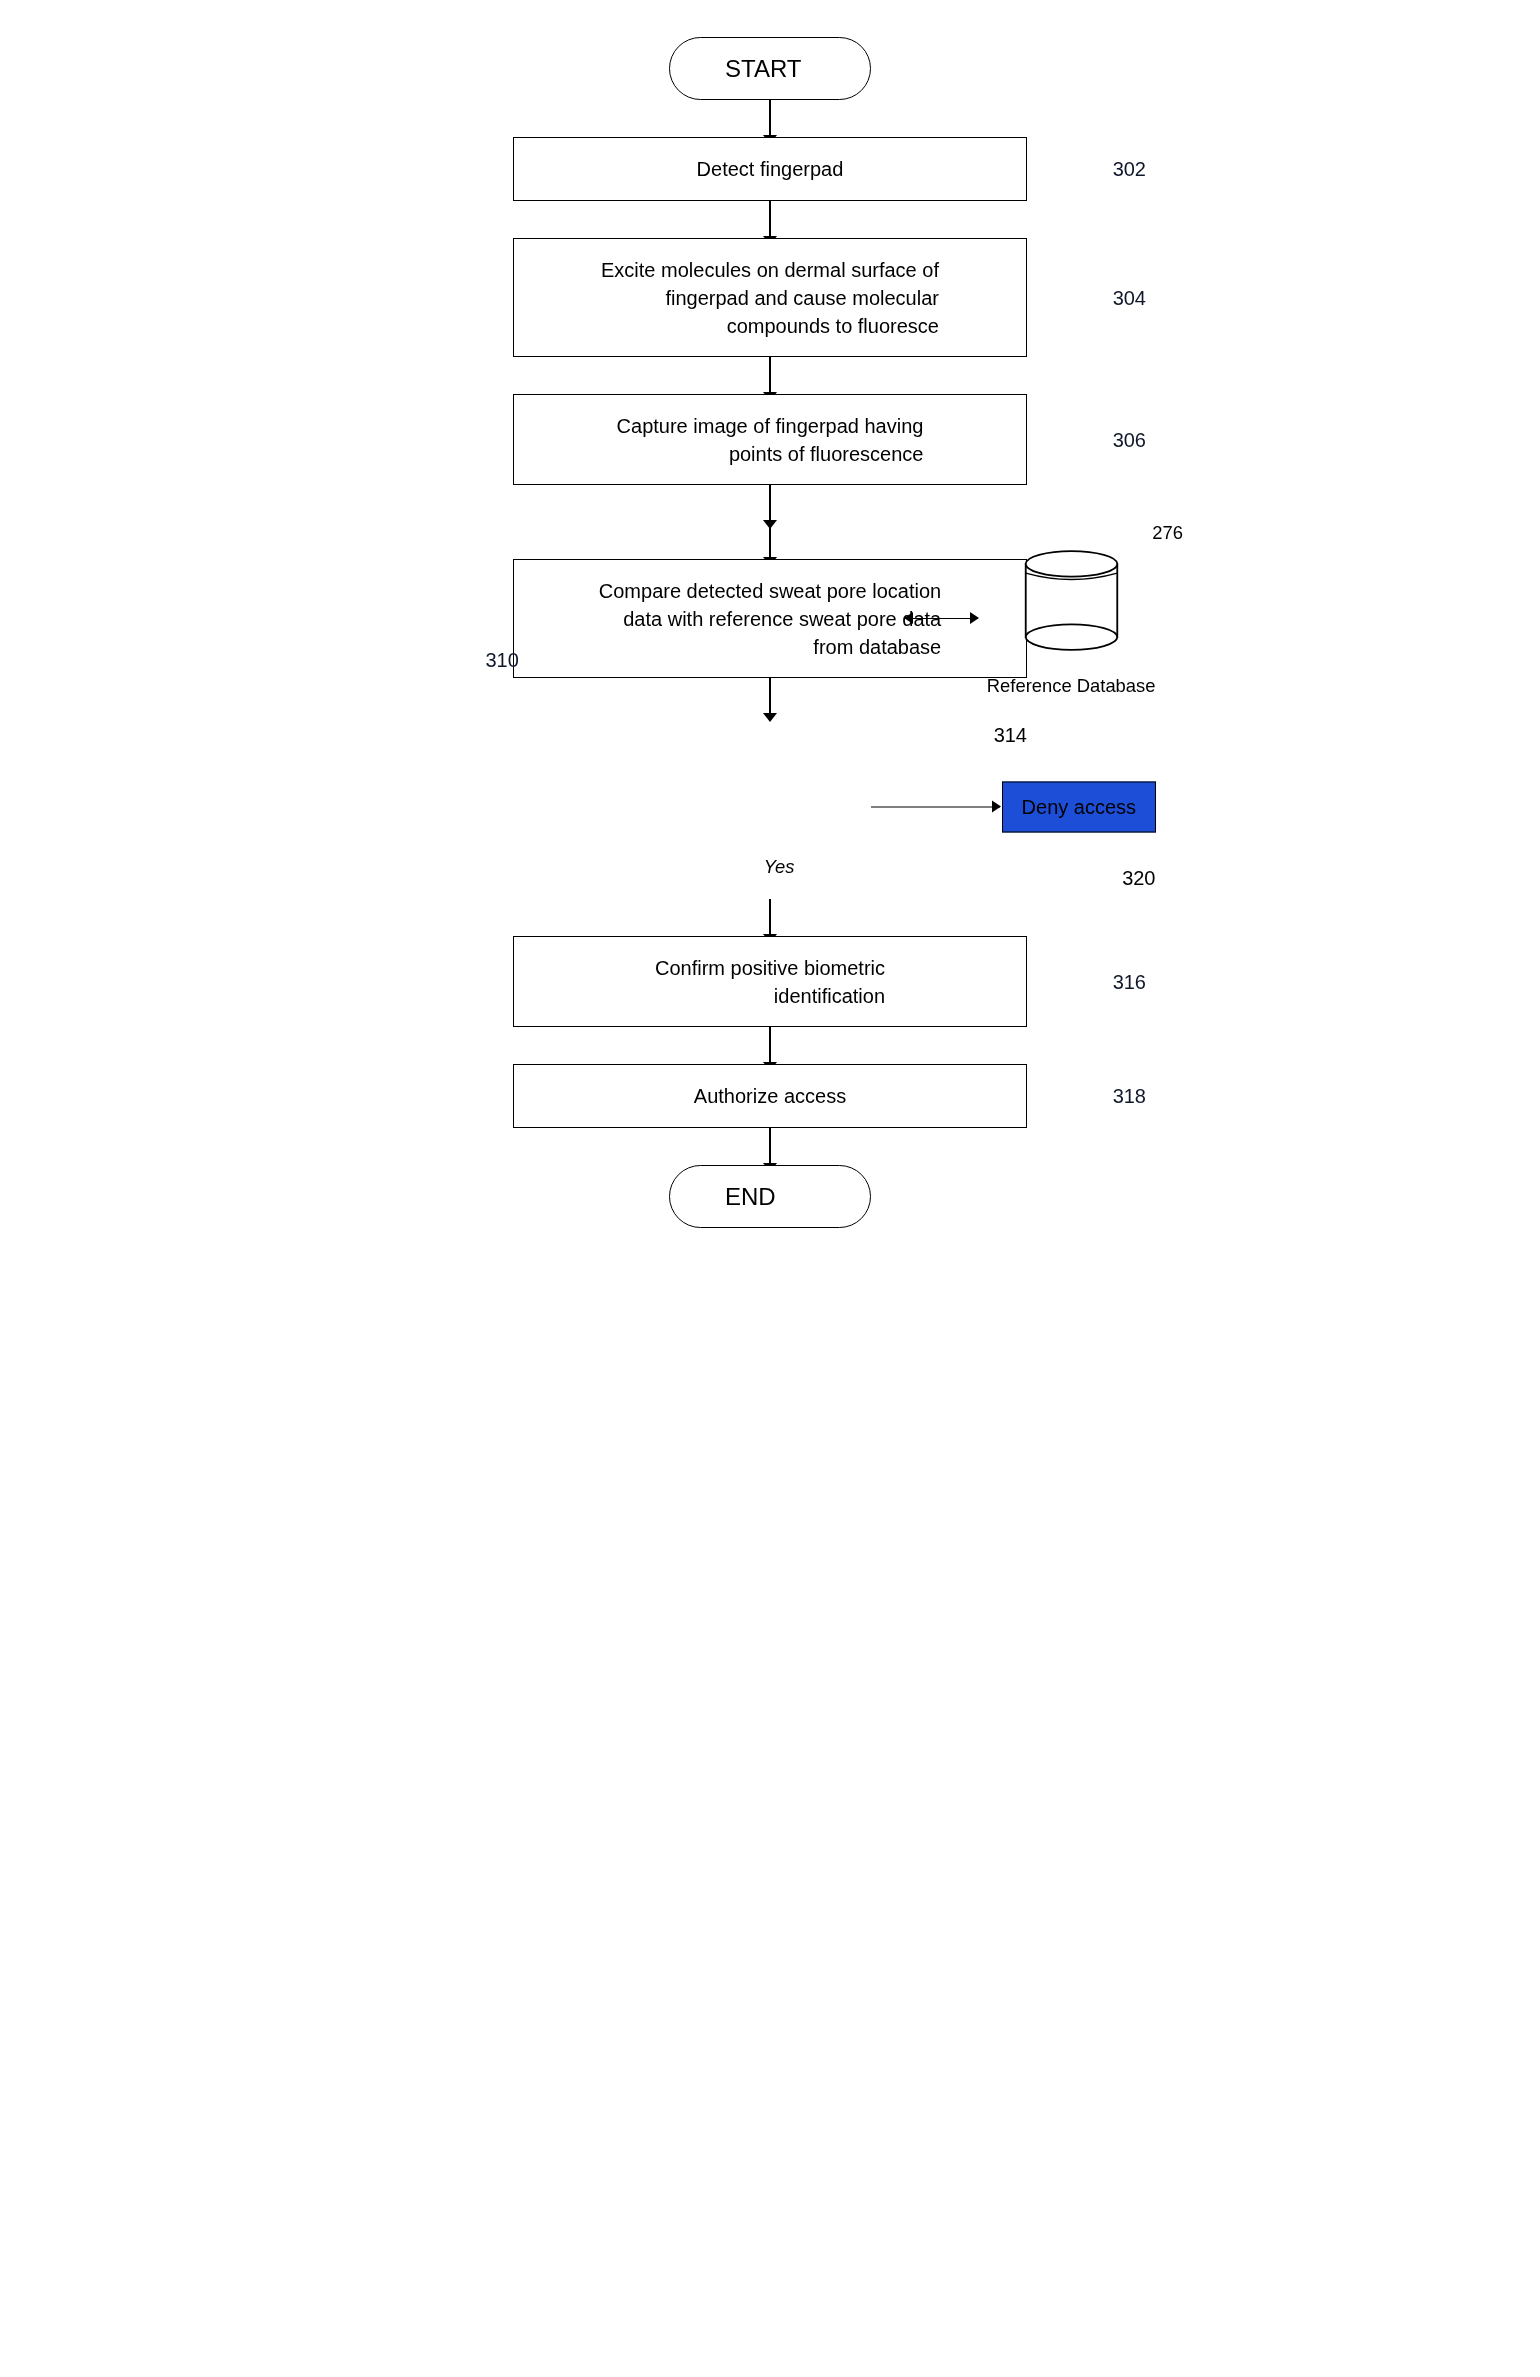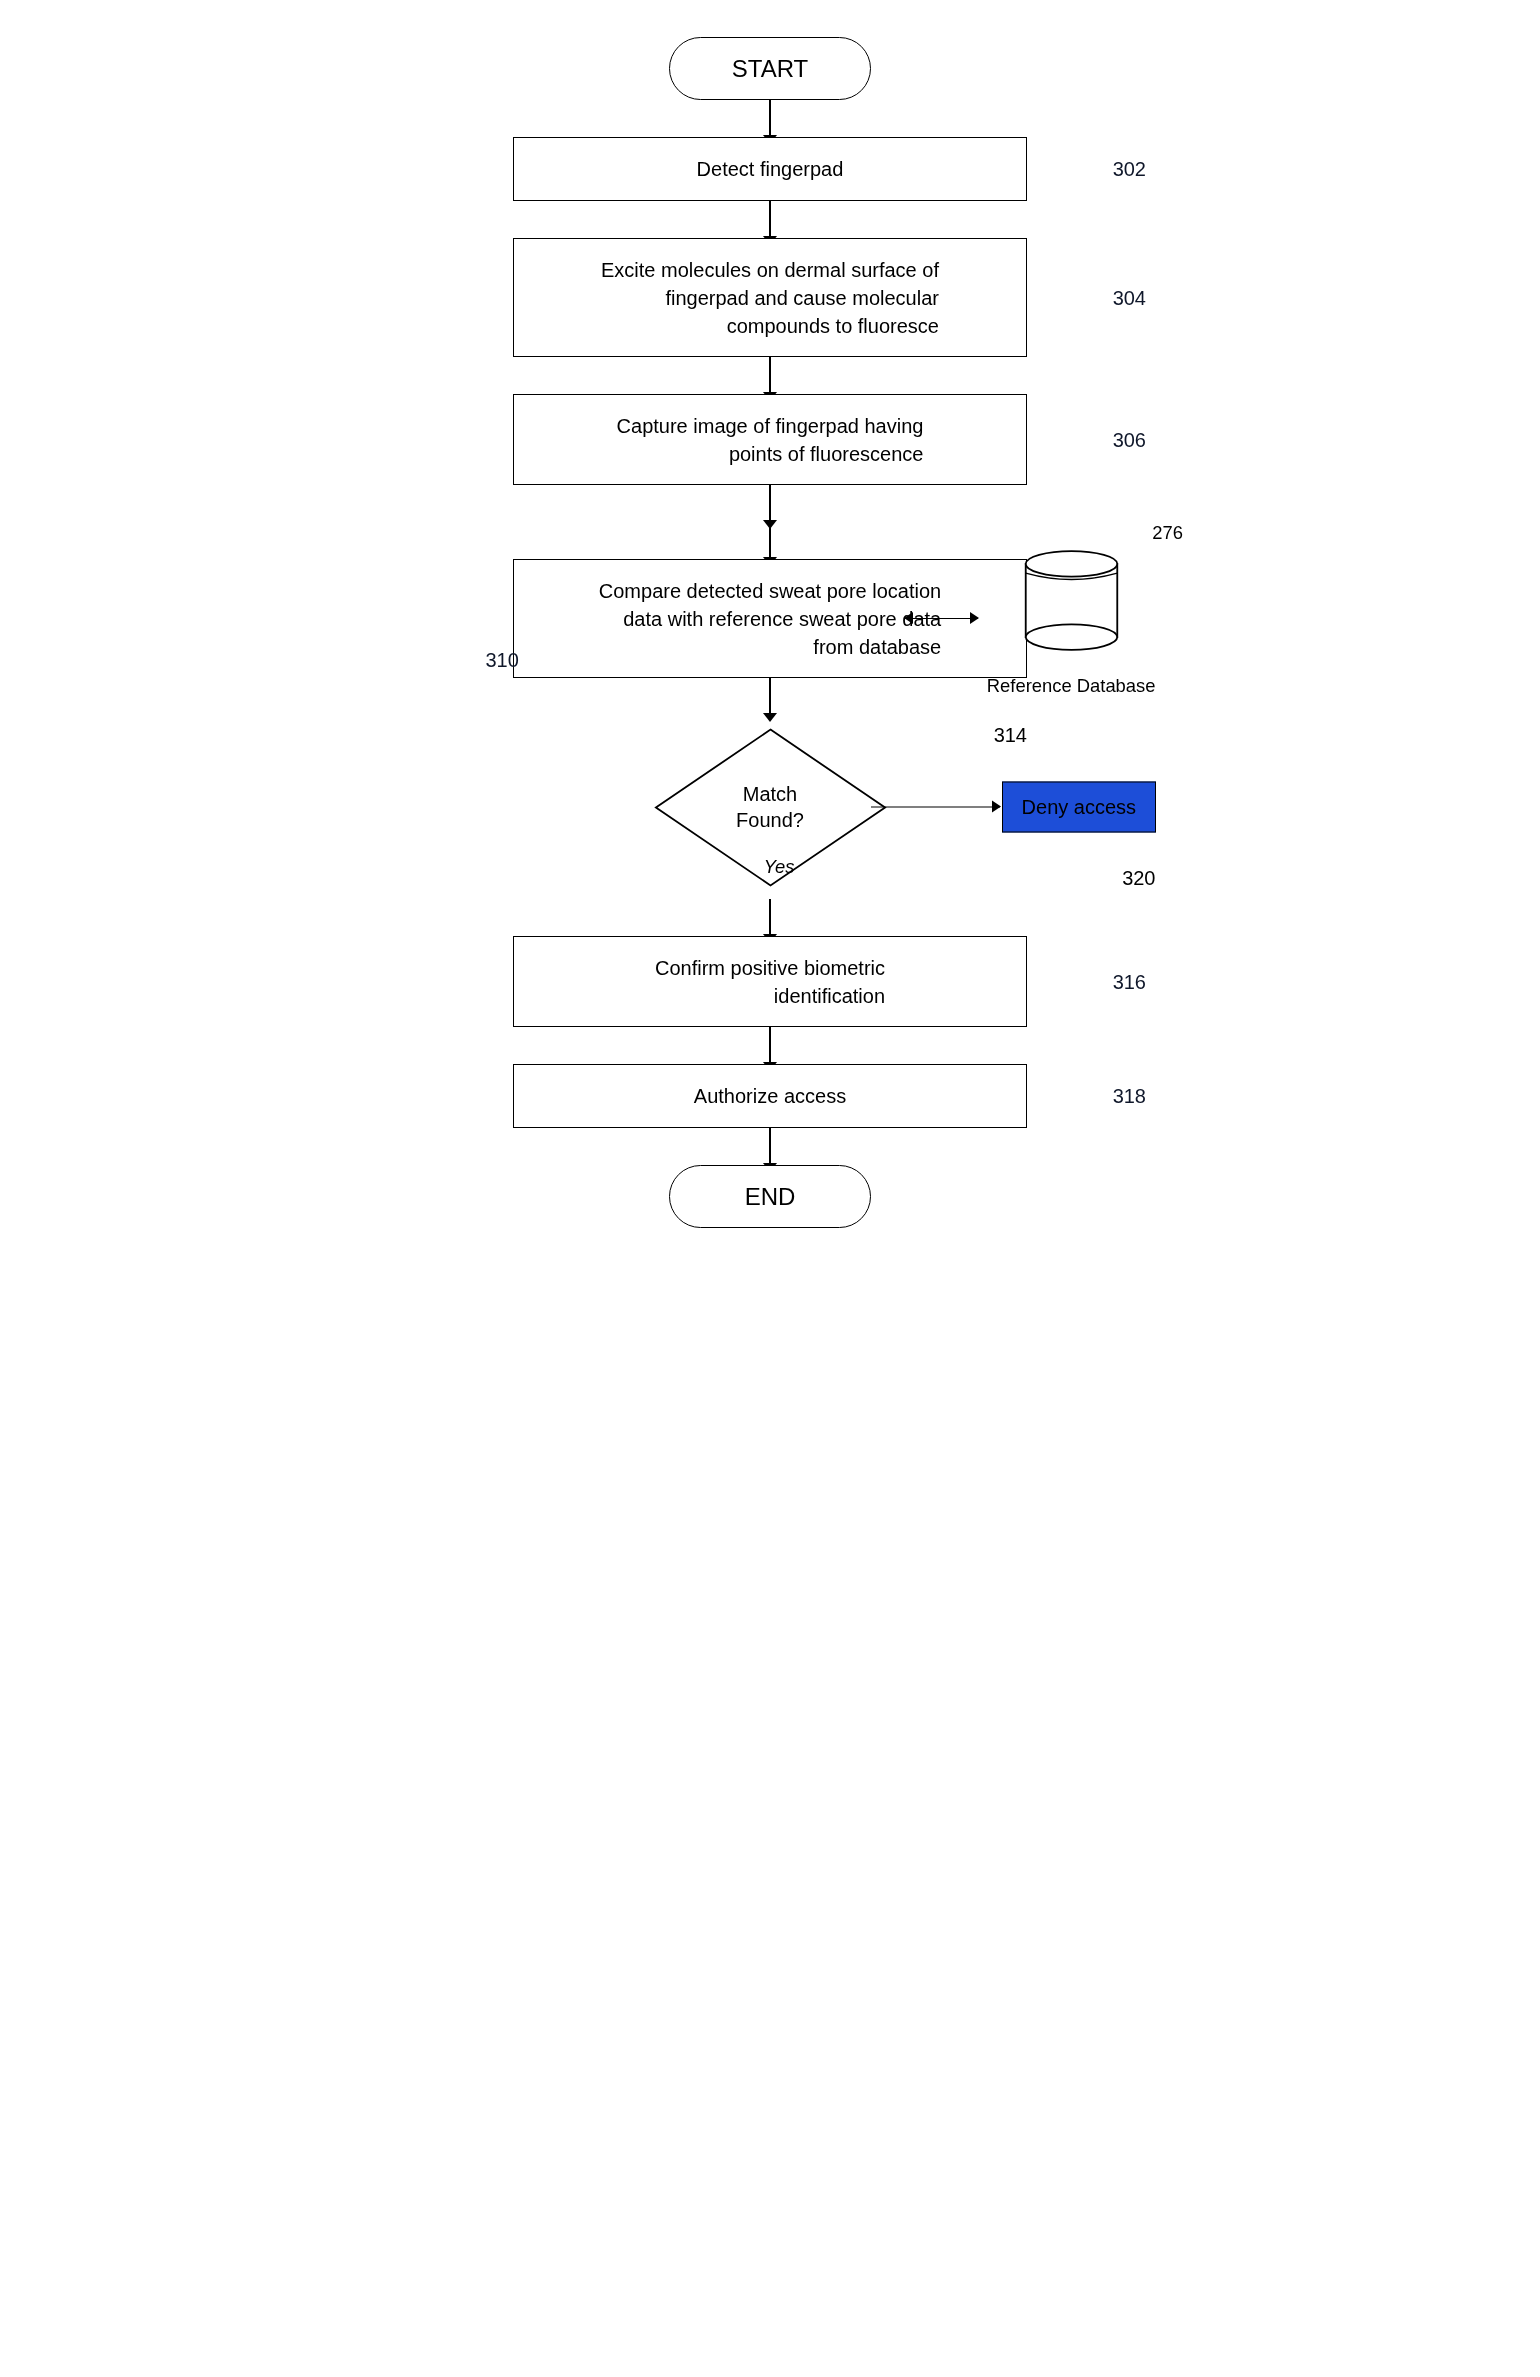--- a/index.html
+++ b/index.html
@@ -19,21 +19,20 @@
       flex-direction: column;
       align-items: center;
     }
     
     .node-terminal {
       border: 1.8px solid #000;
       border-radius: 37px;
       padding: 16.5px 55px;
       font-size: 24px;
       font-weight: normal;
-      text-align: center;
       background: #fff;
       min-width: 202px;
     }
     .node-process {
       border: 1.8px solid #000;
       padding: 16.5px 27.5px;
       font-size: 20px;
       text-align: right;
       background: #fff;
       width: 514px;
@@ -157,29 +156,20 @@
       </div>
     </div>
   </div>
 
   <div class="arrow-down" style="height:37px;"></div>
 
   <div class="row-wrapper" style="position:relative; height:184px;">
 
     <span style="position:absolute; right: calc(50% - 257px); top:9.2px; font-size:20px;">314</span>
 
-    <div style="position:relative; width:239px; height:165px;">
-      <svg width="239" height="165" viewBox="0 0 260 180">
-        <polygon points="130,5 255,90 130,175 5,90" fill="white" stroke="#000" stroke-width="2"></polygon>
-      </svg>
-      <div class="node-diamond-text">
-        <span>Match
-Found?</span>
-      </div>
-    </div>
 
     <span style="position:absolute; right:calc(50% - 312px); top:50%; transform:translateY(-80%); font-size:18.4px; font-style:italic;">No</span>
 
     <div style="position:absolute; right:27.5px; top:50%; transform:translateY(-50%); display:flex; align-items:center;">
       <div style="width:129px; height:1.8px; background:#000; position:relative;">
         <div style="position:absolute; right:-0.9px; top:50%; transform:translateY(-50%);
           border-top:6.4px solid transparent; border-bottom:6.4px solid transparent; border-left:9.2px solid #000;"></div>
       </div>
       <div style="margin-left:1.8px; border:1.8px solid #000; padding:13px 18.4px; background:#1d4ed8; font-size:20px;">Deny access</div>
     </div>

